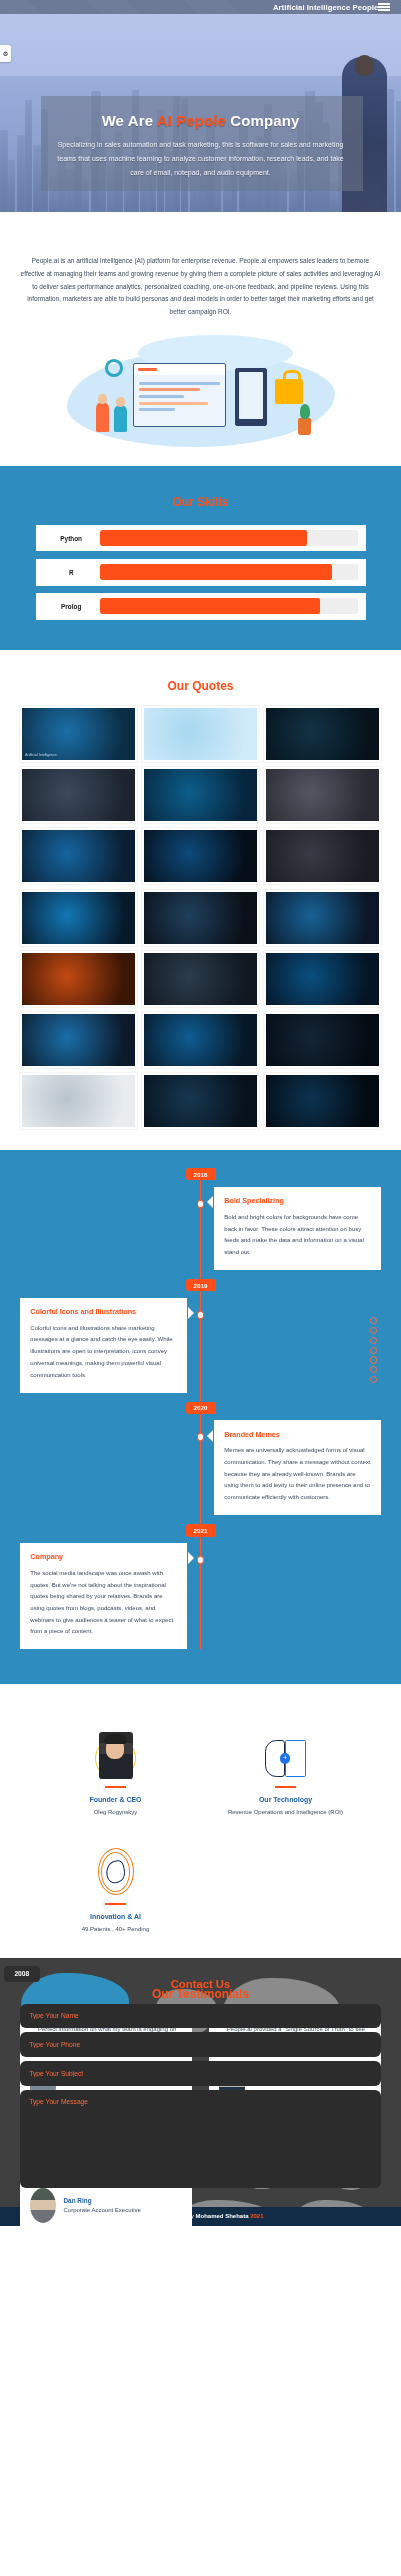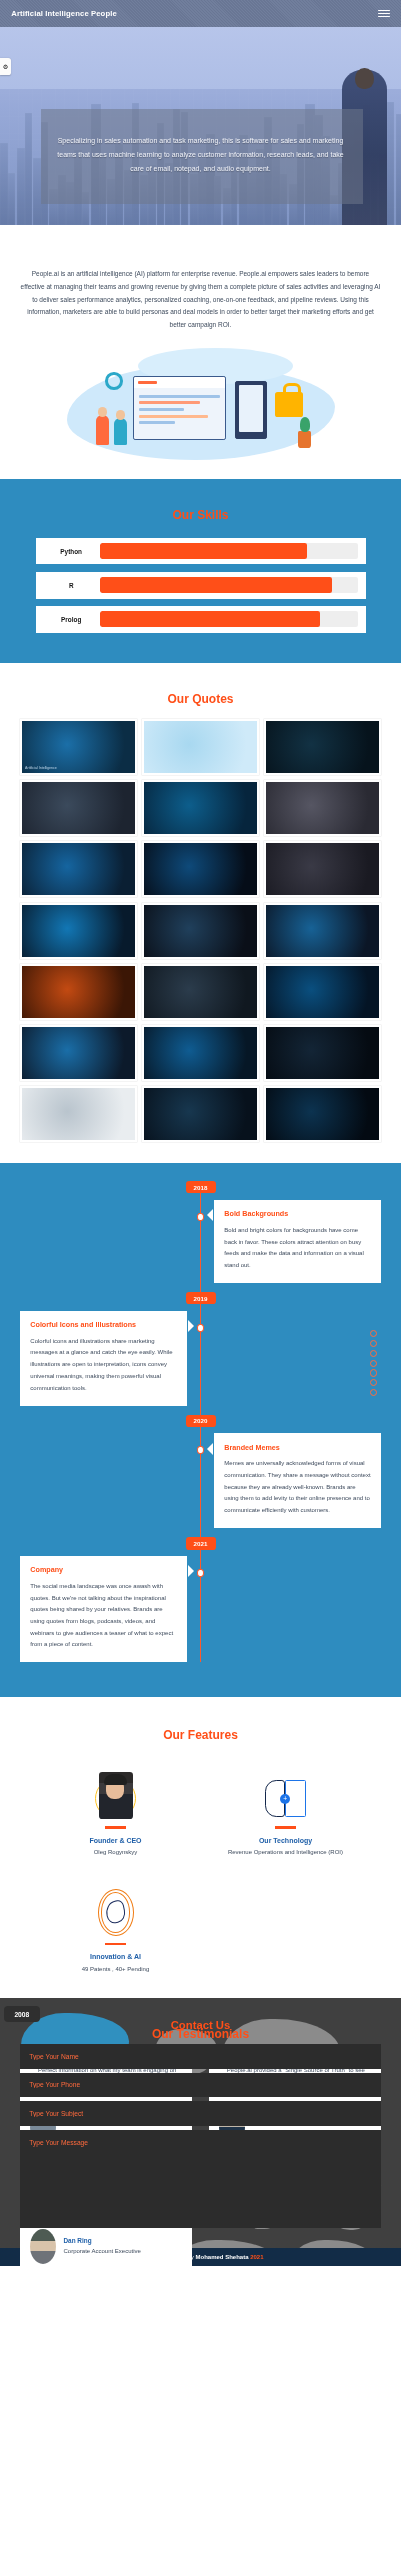--- a/index.html
+++ b/index.html
@@ -7,24 +7,24 @@
   body {
     font-family: "Liberation Sans", sans-serif;
     background: #ffffff;
     color: #2b3a4a;
     width: 401px;
     overflow-x: hidden;
   }
 
   
   .navbar {
-    height: 27px;
+    height: 14px;
     background: #6c7a99;
     background-image: repeating-linear-gradient(45deg, rgba(255,255,255,.035) 0 1px, rgba(0,0,0,.03) 1px 2.1px);
-    display: flex; align-items: center; justify-content: space-between;
+    display: flex; align-items: center; justify-content: flex-end;
     padding: 0 11.3px;
     position: relative; z-index: 40;
   }
   .brand {
     color: #fff; font-weight: bold; font-size: 7.7px; letter-spacing: 0.1px;
   }
   .hamburger { width: 11.3px; display: flex; flex-direction: column; gap: 1.5px; cursor: pointer; }
   .hamburger span { display: block; height: 1.5px; background: #fff; border-radius: 0.5px; }
 
   
@@ -318,21 +318,21 @@
     position: absolute; left: 4.1px; top: 8.2px; z-index: 6;
     background:#2f2f2f; color:#fff; font-weight:bold; font-size: 6.7px;
     padding: 4.6px 10.3px; border-radius: 4.1px;
   }
   .contact-title {
     position:relative; z-index:5; text-align:center; color:#ff4f18;
     font-size: 11.3px; font-weight:bold; margin-bottom: 13.4px;
   }
   .form { position:relative; z-index:5; width: 361px; margin: 0 auto; }
   .field {
-    width: 100%; display:block; background:#2c2c2c; border:none; border-radius:0;
+    width: 100%; display:block; background:#2c2c2c; border:none; border-radius:6px;
     color:#ff6a3d; font-size: 6.7px; font-family: "Liberation Sans", sans-serif;
     padding: 8.8px 9.3px; margin-bottom: 4.1px; outline:none;
   }
   .field::placeholder { color:#ff6a3d; opacity:1; }
   textarea.field { height: 98px; resize: none; }
   .send-btn {
     width:100%; background:#ff4f18; color:#fff; border:none; border-radius:2.6px;
     font-size: 7.2px; font-family:"Liberation Sans", sans-serif;
     padding: 8.2px 0; cursor:pointer;
   }
@@ -414,20 +414,21 @@
       <i style="left: 363px; width: 7.2px; height: 120px;"></i>
       <i style="left: 371px; width: 6.2px; height: 63px;"></i>
       <i style="left: 379px; width: 8.8px; height: 71px;"></i>
       <i style="left: 387px; width: 6.7px; height: 123px;"></i>
       <i style="left: 396px; width: 8.2px; height: 111px;"></i>
     </div>
   <div class="figure"></div>
   <div class="hero-panel"></div>
   <div class="settings-tab">⚙</div>
   <div class="hero-inner">
+    <h1 class="hero-title"><span>We Are </span><span class="accent">AI Pepole</span><span> Company</span></h1>
     <p class="hero-sub">Specializing in sales automation and task marketing, this is software for sales and marketing teams that uses machine learning to analyze customer information, research leads, and take care of email, notepad, and audio equipment.</p>
   </div>
 </section>
 
 <section class="about">
   <p class="about-text">People.ai is an artificial intelligence (AI) platform for enterprise revenue. People.ai empowers sales leaders to bemore effective at managing their teams and growing revenue by giving them a complete picture of sales activities and leveraging AI to deliver sales performance analytics, personalized coaching, one-on-one feedback, and pipeline reviews. Using this information, marketers are able to build personas and deal models in order to better target their marketing efforts and get better campaign ROI.</p>
   <div class="about-art">
     <div class="blob"></div>
     <div class="blob2"></div>
     <div class="art-card art-screen">
@@ -511,21 +512,21 @@
         <i></i>
       <i></i>
         <i></i>
       <i></i>
     </div>
     <div id="timeline-entries">
         <div class="tl-year">2018</div>
         <div class="tl-item right">
           <div class="tl-dot"></div>
           <div class="tl-card">
-            <h4>Bold Backgrounds</h4>
+            <h4>Bold Specializing</h4>
             <p>Bold and bright colors for backgrounds have come back in favor. These colors attract attention on busy feeds and make the data and information on a visual stand out.</p>
           </div>
         </div>
         <div class="tl-year">2019</div>
         <div class="tl-item left">
           <div class="tl-dot"></div>
           <div class="tl-card">
             <h4>Colorful Icons and Illustrations</h4>
             <p>Colorful icons and illustrations share marketing messages at a glance and catch the eye easily. While illustrations are open to interpretation, icons convey universal meanings, making them powerful visual communication tools.</p>
           </div>
@@ -544,21 +545,20 @@
           <div class="tl-card">
             <h4>Company</h4>
             <p>The social media landscape was once awash with quotes. But we're not talking about the inspirational quotes being shared by your relatives. Brands are using quotes from blogs, podcasts, videos, and webinars to give audiences a teaser of what to expect from a piece of content.</p>
           </div>
         </div>
       </div>
   </div>
 </section>
 
 <section class="features">
-  <h2 class="sec-title">Our Features</h2>
   <div class="feat-grid">
 
     <div class="feat">
       <div class="feat-ico">
         <div style="position:relative;width:57px;height:52px;display:flex;align-items:flex-end;justify-content:center;">
           <div class="ceo-ring"></div>
           <div class="ceo-photo"></div>
         </div>
       </div>
       <div class="feat-rule"></div>

